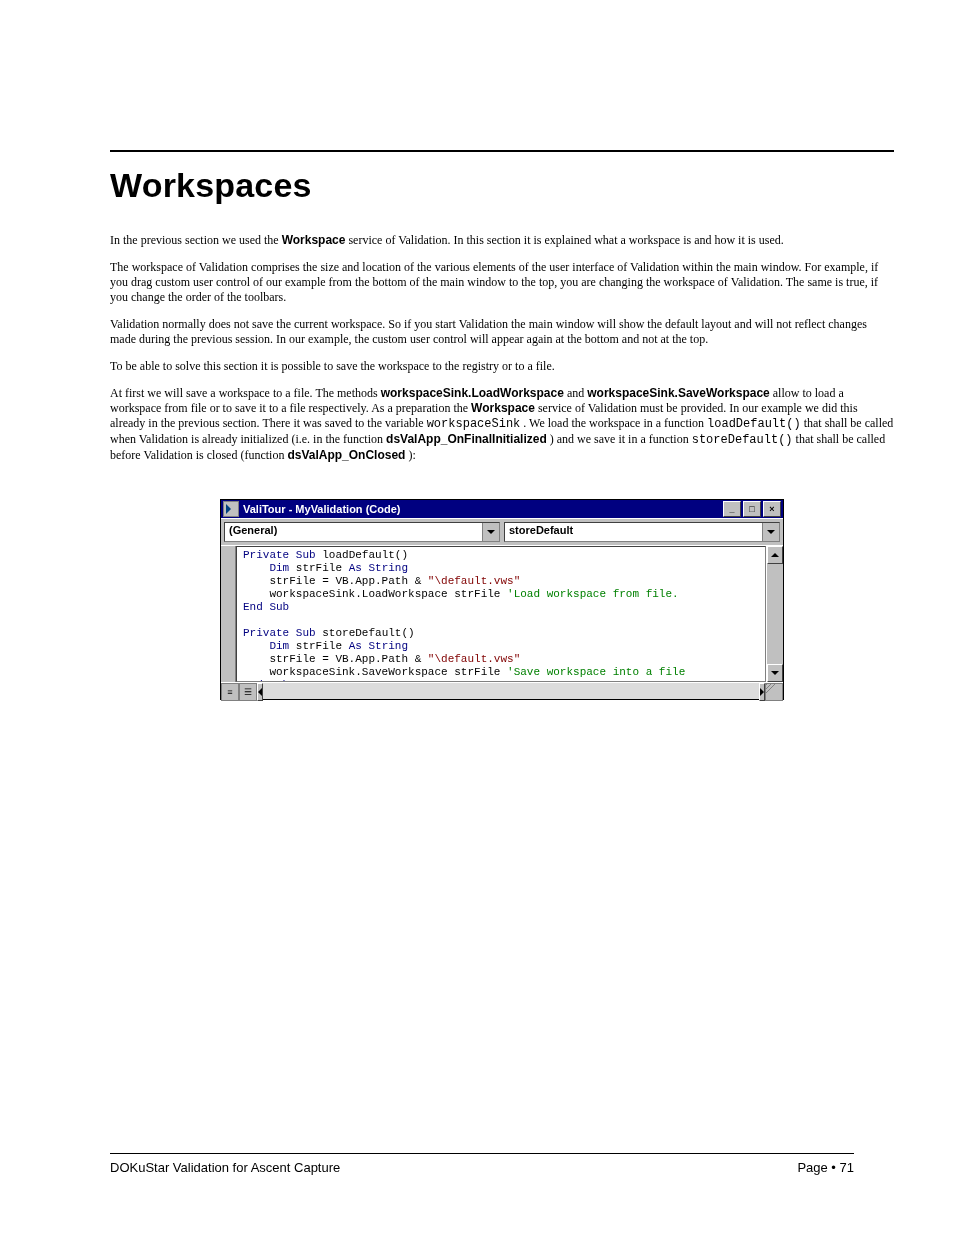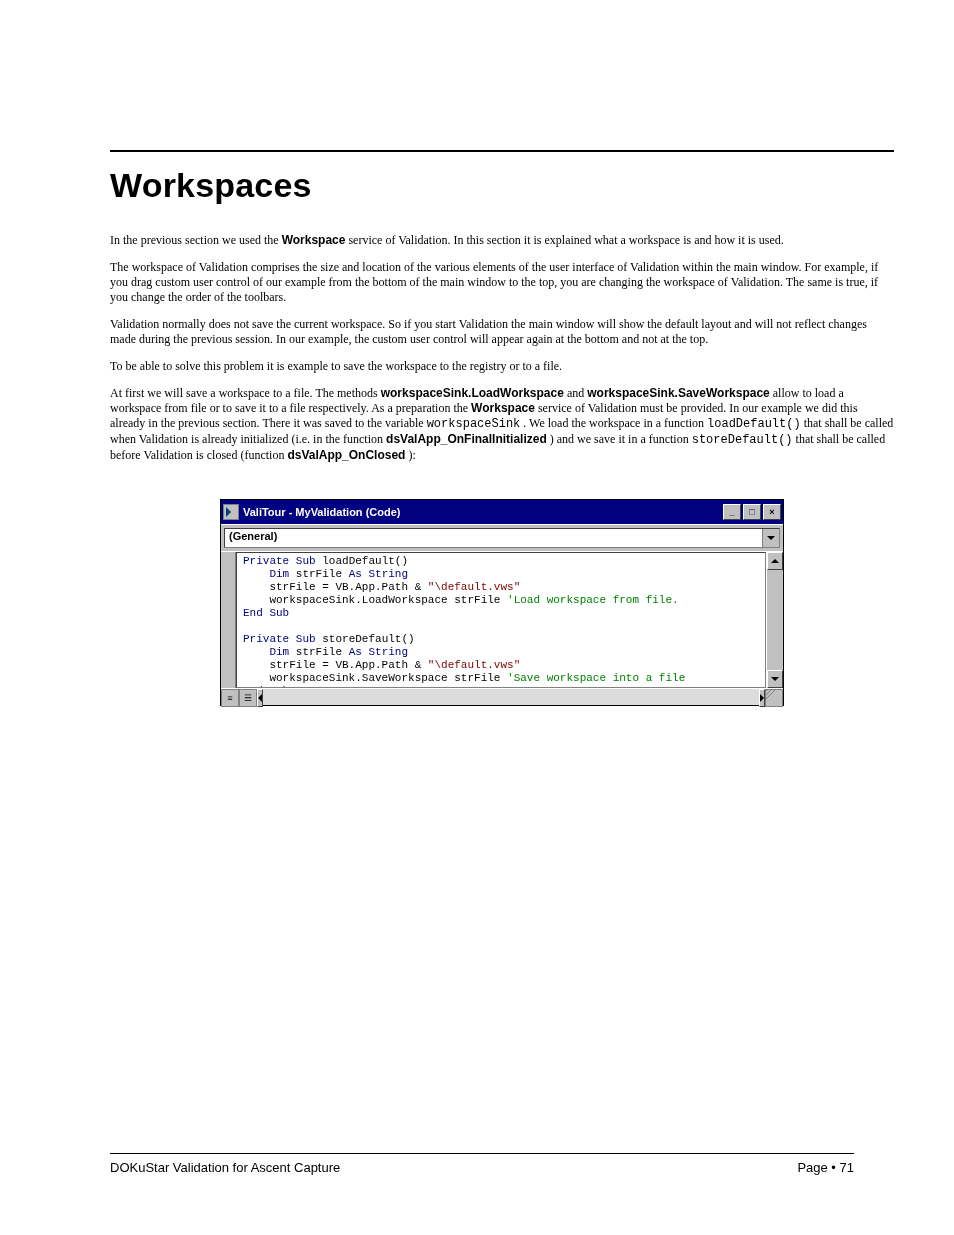--- a/index.html
+++ b/index.html
@@ -48,21 +48,21 @@
     border: 1px solid #000;
     background: #c0c0c0;
     font-family: Tahoma, Arial, sans-serif;
     font-size: 11px;
   }
   .titlebar {
     background: #000080;
     color: #fff;
     display: flex;
     align-items: center;
-    height: 24px;
+    height: 18px;
     padding: 0 2px;
     font-weight: 700;
   }
   .titlebar .app-icon {
     width: 14px; height: 14px;
     background: #c0c0c0;
     border: 1px solid #808080;
     margin-right: 4px;
     position: relative;
   }
@@ -204,21 +204,21 @@
   <h1>Workspaces</h1>
 
   <p>
     <span>In the previous section we used the </span>
     <span class="b-sans">Workspace</span>
     <span> service of Validation. In this section it is explained what a workspace is and how it is used.</span>
   </p>
 
   <p>The workspace of Validation comprises the size and location of the various elements of the user interface of Validation within the main window. For example, if you drag custom user control of our example from the bottom of the main window to the top, you are changing the workspace of Validation. The same is true, if you change the order of the toolbars.</p>
   <p>Validation normally does not save the current workspace. So if you start Validation the main window will show the default layout and will not reflect changes made during the previous session. In our example, the custom user control will appear again at the bottom and not at the top.</p>
-  <p>To be able to solve this problem it is example to save the workspace to the registry or to a file.</p>
+  <p>To be able to solve this section it is possible to save the workspace to the registry or to a file.</p>
 
   <p>
     <span>At first we will save a workspace to a file. The methods </span>
     <span class="b-sans">workspaceSink.LoadWorkspace</span>
     <span> and </span>
     <span class="b-sans">workspaceSink.SaveWorkspace</span>
     <span> allow to load a workspace from file or to save it to a file respectively. As a preparation the </span>
     <span class="b-sans">Workspace</span>
     <span> service of Validation must be provided. In our example we did this already in the previous section. There it was saved to the variable </span>
     <span class="mono">workspaceSink</span>
@@ -240,20 +240,24 @@
       <span class="spacer"></span>
       <span class="winbtn">_</span>
       <span class="winbtn">□</span>
       <span class="winbtn">×</span>
     </div>
     <div class="dropdown-row">
       <div class="dd">
         <div class="dd-text">(General)</div>
         <div class="dd-btn"></div>
       </div>
+      <div class="dd">
+        <div class="dd-text">storeDefault</div>
+        <div class="dd-btn"></div>
+      </div>
     </div>
     <div class="code-body-wrap">
       <div class="gutter"></div>
       <div class="code-body"><span class="kw">Private Sub</span><span> loadDefault()</span>
 <span>    </span><span class="kw">Dim</span><span> strFile </span><span class="kw">As String</span>
 <span>    strFile = VB.App.Path &amp; </span><span class="str">"\default.vws"</span>
 <span>    workspaceSink.LoadWorkspace strFile </span><span class="cm">'Load workspace from file.</span>
 <span class="kw">End Sub</span>
 
 <span class="kw">Private Sub</span><span> storeDefault()</span>

